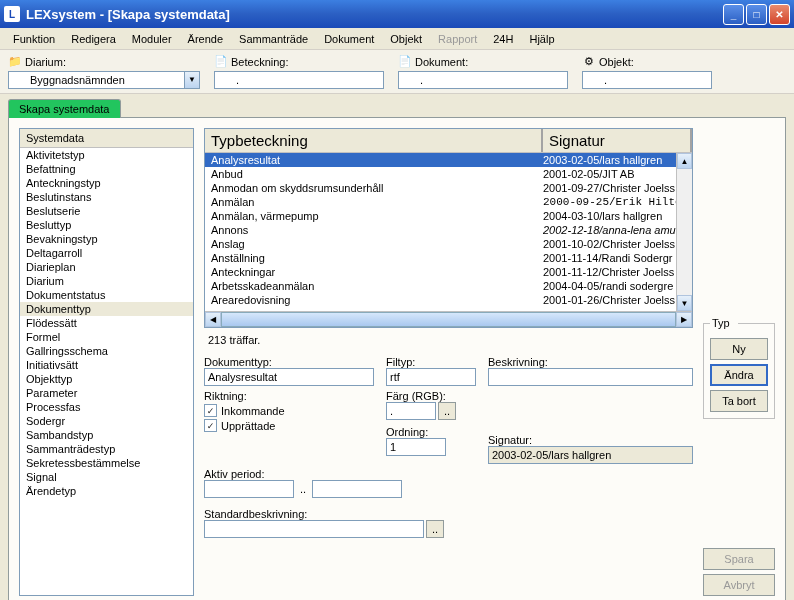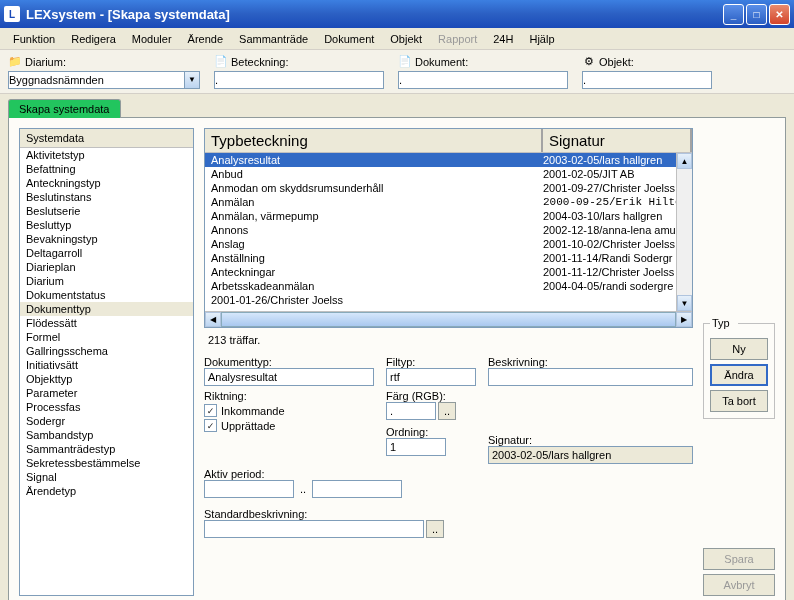--- a/index.html
+++ b/index.html
@@ -15,21 +15,21 @@
 .win-btn.close { background: linear-gradient(to bottom,#e88b6f,#d4442a); }
 
 .menubar { background: #ece9d8; height: 22px; display: flex; align-items: center; padding: 0 6px; gap: 2px; border-bottom: 1px solid #d4d0c8; }
 .menu-item { padding: 2px 7px; cursor: pointer; }
 .menu-item.disabled { color: #999; }
 
 .toolbar-row { background: #f4f2e9; height: 44px; display: flex; align-items: center; padding: 2px 8px; gap: 14px; border-bottom: 1px solid #d4d0c8; }
 .tool-group { display: flex; flex-direction: column; gap: 2px; }
 .tool-label { display: flex; align-items: center; gap: 3px; font-size: 11px; }
 .tool-icon { width: 14px; height: 14px; display: inline-flex; align-items:center; justify-content:center; font-size:11px;}
-.tool-input { border: 1px solid #7f9db9; background: #fff; height: 18px; padding: 1px 0; font-size: 11px; }
+.tool-input { border: 1px solid #7f9db9; background: #fff; height: 18px; padding: 1px 21px; font-size: 11px; }
 .combo { display: flex; }
 .combo input { border-right: none; }
 .combo-btn { width: 16px; height: 18px; background: linear-gradient(to bottom,#e6f0fa,#bcd4f0); border: 1px solid #7f9db9; display:flex;align-items:center;justify-content:center;font-size:8px;cursor:pointer; }
 
 .tab-area { background: #ece9d8; padding: 4px 8px 0 8px; }
 .tab { display: inline-block; background: #22c55e; border: 1px solid #919b9c; border-bottom: none; padding: 3px 10px; font-size: 11px; border-radius: 3px 3px 0 0; position: relative; top: 1px; }
 
 .content-wrap { background: #fdfcf8; margin: 0 8px 8px 8px; border: 1px solid #919b9c; padding: 10px; height: 490px; display: flex; gap: 10px; }
 
 .left-list { width: 175px; border: 1px solid #7f9db9; background: #fff; display: flex; flex-direction: column; }
@@ -192,39 +192,40 @@
           <div class="grid-row">
             <div class="grid-cell" style="width: 332px;">Anmälan</div>
             <div class="grid-cell" style="flex: 1 1 0%; font-family: Liberation Mono, monospace;">2000-09-25/Erik Hilton</div>
           </div>
           <div class="grid-row">
             <div class="grid-cell" style="width: 332px;">Anmälan, värmepump</div>
             <div class="grid-cell" style="flex: 1 1 0%;">2004-03-10/lars hallgren</div>
           </div>
           <div class="grid-row">
             <div class="grid-cell" style="width: 332px;">Annons</div>
-            <div class="grid-cell" style="flex: 1 1 0%;">2002-12-18/anna-lena amu</div>
+            <div class="grid-cell" style="flex: 1 1 0%; font-style: italic;">2002-12-18/anna-lena amu</div>
           </div>
           <div class="grid-row">
             <div class="grid-cell" style="width: 332px;">Anslag</div>
             <div class="grid-cell" style="flex: 1 1 0%;">2001-10-02/Christer Joelss</div>
           </div>
           <div class="grid-row">
             <div class="grid-cell" style="width: 332px;">Anställning</div>
             <div class="grid-cell" style="flex: 1 1 0%;">2001-11-14/Randi Sodergr</div>
           </div>
           <div class="grid-row">
             <div class="grid-cell" style="width: 332px;">Anteckningar</div>
             <div class="grid-cell" style="flex: 1 1 0%;">2001-11-12/Christer Joelss</div>
           </div>
           <div class="grid-row">
             <div class="grid-cell" style="width: 332px;">Arbetsskadeanmälan</div>
             <div class="grid-cell" style="flex: 1 1 0%;">2004-04-05/randi sodergre</div>
           </div>
           <div class="grid-row">
+            <div class="grid-cell" style="width: 332px;">Arearedovisning</div>
             <div class="grid-cell" style="flex: 1 1 0%;">2001-01-26/Christer Joelss</div>
           </div>
       <div class="grid-scroll-v">
           <div class="sb-btn">▲</div>
           <div class="sb-track"></div>
           <div class="sb-btn">▼</div>
         </div>
         </div>
       <div class="grid-scroll-h">
         <div class="sb-h-btn">◀</div>

